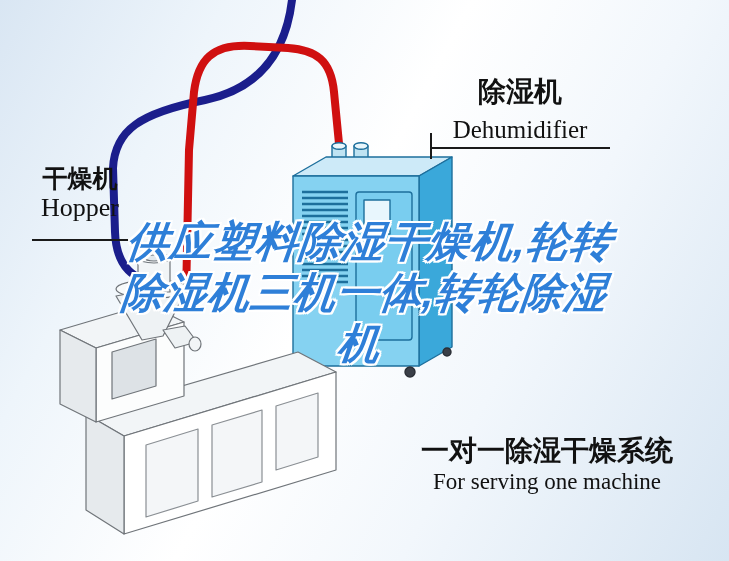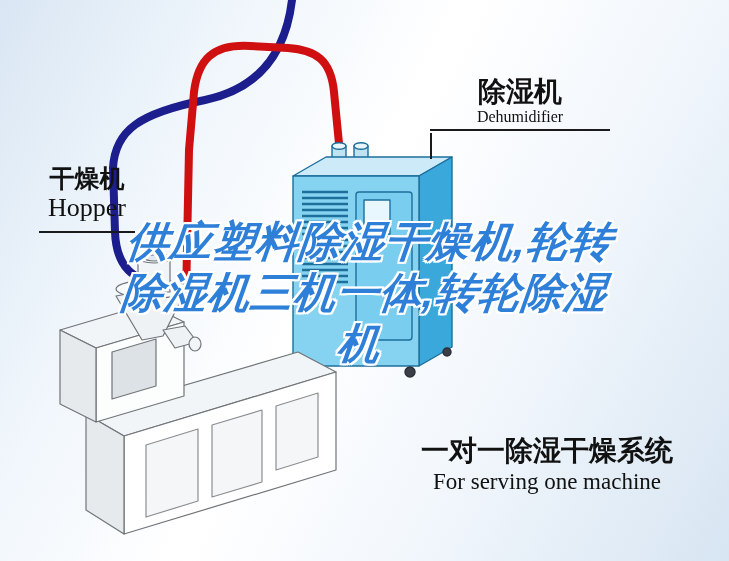--- a/index.html
+++ b/index.html
@@ -6,26 +6,26 @@
   #canvas{
     position:relative;width:729px;height:561px;overflow:hidden;
     font-family:"Liberation Sans","DejaVu Sans",sans-serif;
     background:
       linear-gradient(118deg,#d9e6f3 0%,#eef5fb 22%,#ffffff 46%,#f2f7fc 68%,#d7e5f2 100%);
   }
   #art{position:absolute;left:0;top:0;z-index:1;}
   .label-block{position:absolute;z-index:3;text-align:center;color:#111;}
   .label-zh{font-weight:bold;font-family:"Liberation Sans",sans-serif;}
   .label-en{font-family:"Liberation Serif","DejaVu Serif",serif;}
-  #hopper-label{left:39px;top:164px;width:96px;border-bottom:2px solid #1a1a1a;padding-bottom:8px;}
+  #hopper-label{left:32px;top:164px;width:96px;border-bottom:2px solid #1a1a1a;padding-bottom:16px;}
   #hopper-label .label-zh{font-size:25px;line-height:1.15;}
   #hopper-label .label-en{font-size:26px;line-height:1.15;}
   #dehumidifier-label{left:430px;top:76px;width:180px;border-bottom:2px solid #1a1a1a;padding-bottom:3px;}
   #dehumidifier-label .label-zh{font-size:28px;line-height:1.15;}
-  #dehumidifier-label .label-en{font-size:16px;line-height:1.1;}
+  #dehumidifier-label .label-en{font-size:25px;line-height:1.1;margin-top:8px;}
   #dehumidifier-pointer{position:absolute;z-index:3;left:430px;top:133px;width:2px;height:26px;background:#1a1a1a;}
   #watermark{
     position:absolute;z-index:4;left:0;top:216px;width:729px;text-align:center;
     font-size:42px;font-weight:900;font-style:italic;letter-spacing:1px;line-height:1.22;
     color:#2e7fd8;transform:skewX(-6deg);
     text-shadow:-2px 0 #fff,2px 0 #fff,0 -2px #fff,0 2px #fff,-2px -2px #fff,2px 2px #fff,-2px 2px #fff,2px -2px #fff;
   }
   #caption{left:402px;top:434px;width:290px;z-index:3;}
   #caption .label-zh{font-size:28px;line-height:1.2;}
   #caption .label-en{font-size:23px;line-height:1.2;}

